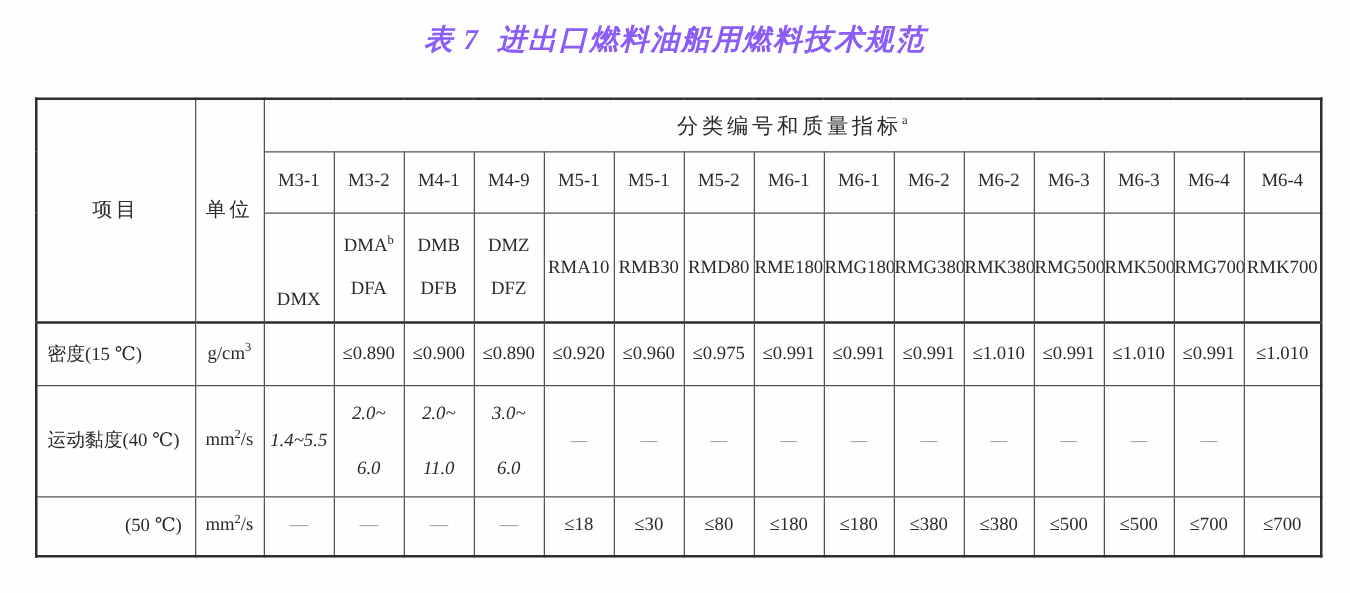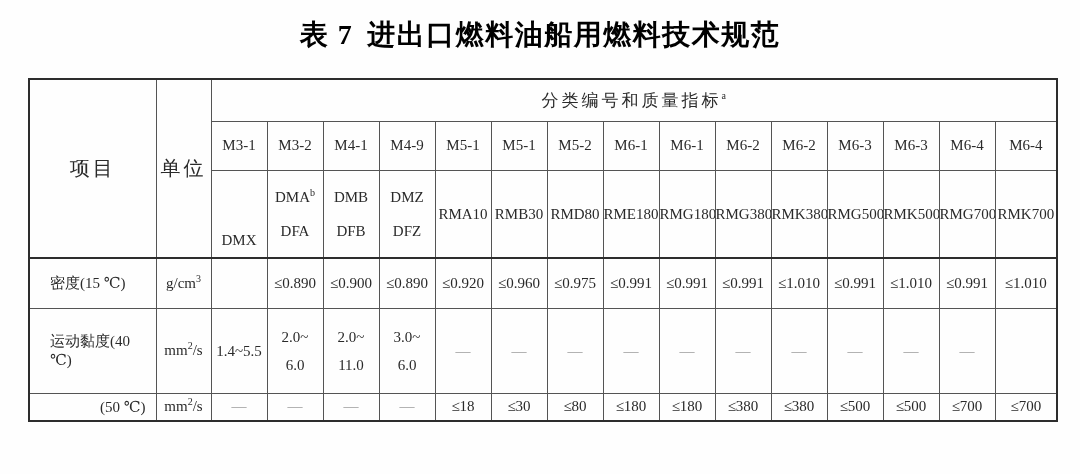--- a/index.html
+++ b/index.html
@@ -5,22 +5,22 @@
   * { box-sizing: border-box; }
   html, body { margin: 0; padding: 0; }
   body { width: 1080px; height: 474px; background: #ffffff; }
   .page {
     position: relative; width: 1080px; height: 474px; overflow: hidden;
     background: #fefefe; color: #262626;
     font-family: "Liberation Serif", "DejaVu Serif", serif;
   }
   .doc-title {
     position: absolute; top: 16px; left: 0; width: 100%;
-    text-align: center; font-size: 28px; font-weight: bold;
-    letter-spacing: 1.5px; color: #000000;
+    text-align: center; font-size: 23px; font-weight: bold;
+    letter-spacing: 1.5px; color: #8b5cf6; font-style: italic;
   }
   .doc-title .tnum { margin-right: 14px; }
   table.spec {
     position: absolute; left: 28px; top: 78px; width: 1028px;
     border-collapse: collapse; table-layout: fixed;
     border: 2px solid #2d2d2d;
   }
   .spec th, .spec td {
     border: 1px solid #545454; padding: 0;
     font-weight: normal; text-align: center; vertical-align: middle;
@@ -28,30 +28,30 @@
   }
   col.c-item { width: 127px; }
   col.c-unit { width: 55px; }
   col.c-d    { width: 56px; }
   col.c-last { width: 62px; }
   tr.hr1 { height: 42px; }
   tr.hr2 { height: 49px; }
   tr.hr3 { height: 88px; }
   tr.br0 { height: 50px; }
   tr.br1 { height: 85px; }
-  tr.br2 { height: 28px; }
+  tr.br2 { height: 48px; }
   tbody tr.br0 td { border-top: 2px solid #2d2d2d; }
-  th.corner { font-size: 20px; letter-spacing: 3px; }
+  th.corner { font-size: 16px; letter-spacing: 3px; }
   th.group  { font-size: 17px; letter-spacing: 3px; }
   th.gname .nline { line-height: 34px; }
   th.vbottom { vertical-align: bottom; }
-  td.item.left  { text-align: left;  padding-left: 20px; }
+  td.item.left  { text-align: left;  padding-left: 8px; }
   td.item.right { text-align: right; padding-right: 10px; }
   td.val { white-space: pre-line; }
-  tr.br1 td.val { line-height: 28px; }
+  tr.br1 td.val { line-height: 44px; font-style: italic; }
   td.dash { color: #9a9a9a; }
   sup { font-size: 10px; line-height: 0; letter-spacing: 0; }
 </style>
 </head>
 <body>
 
 <div class="page">
   <div class="doc-title">
     <span class="tnum">表 7</span><span>进出口燃料油船用燃料技术规范</span>
   </div>

